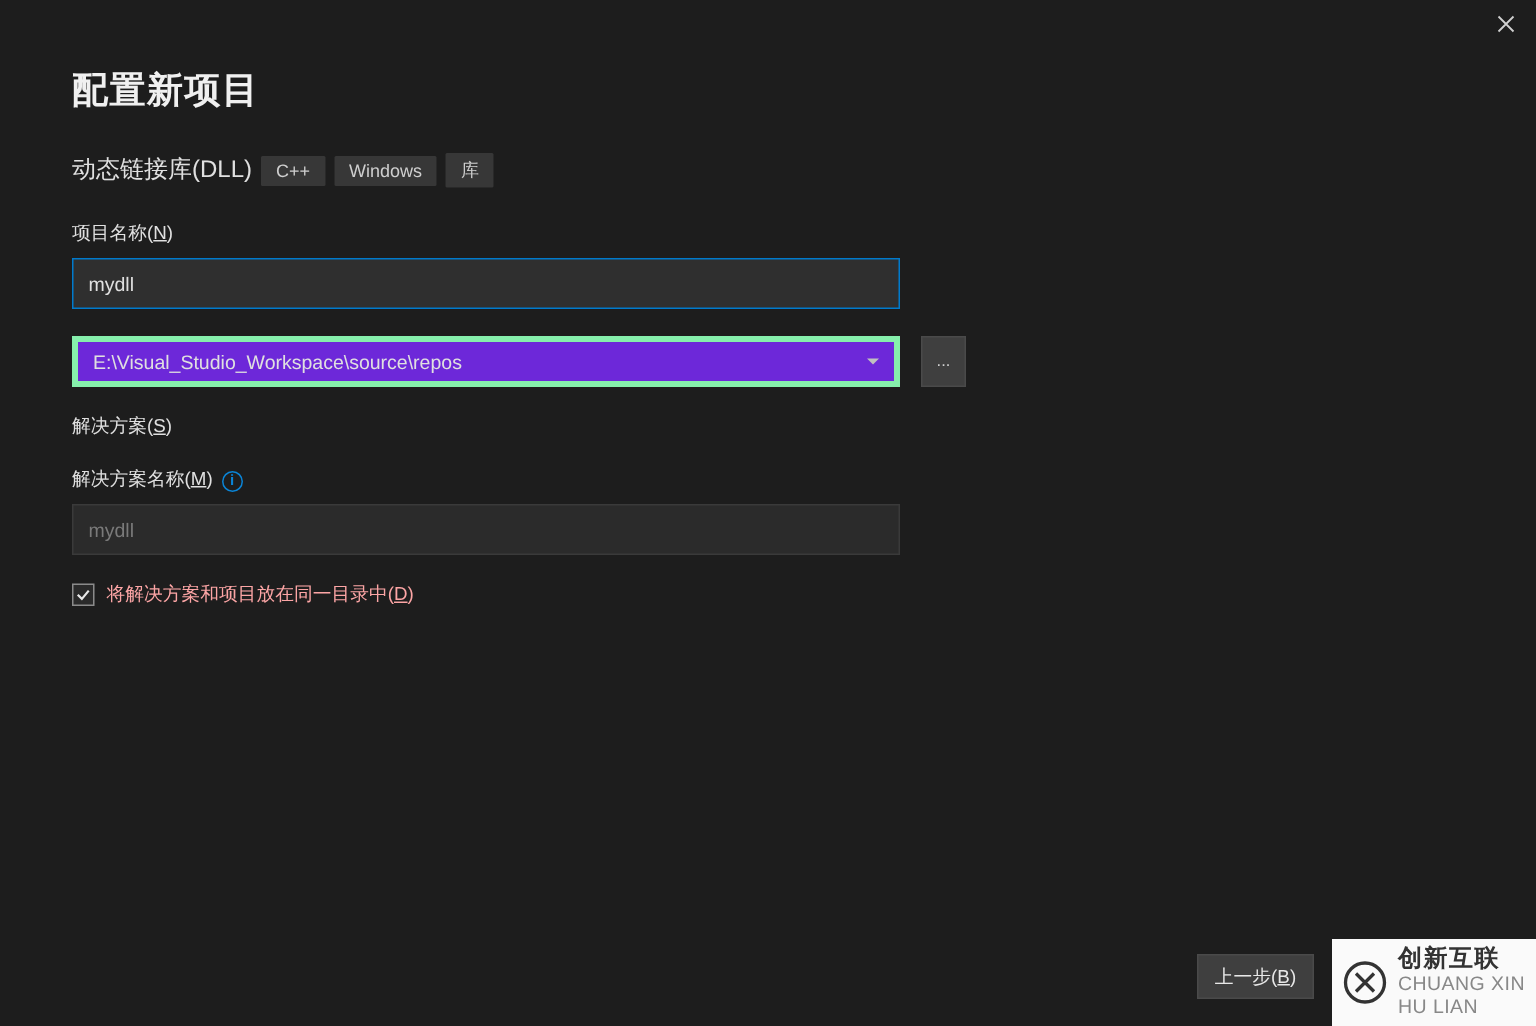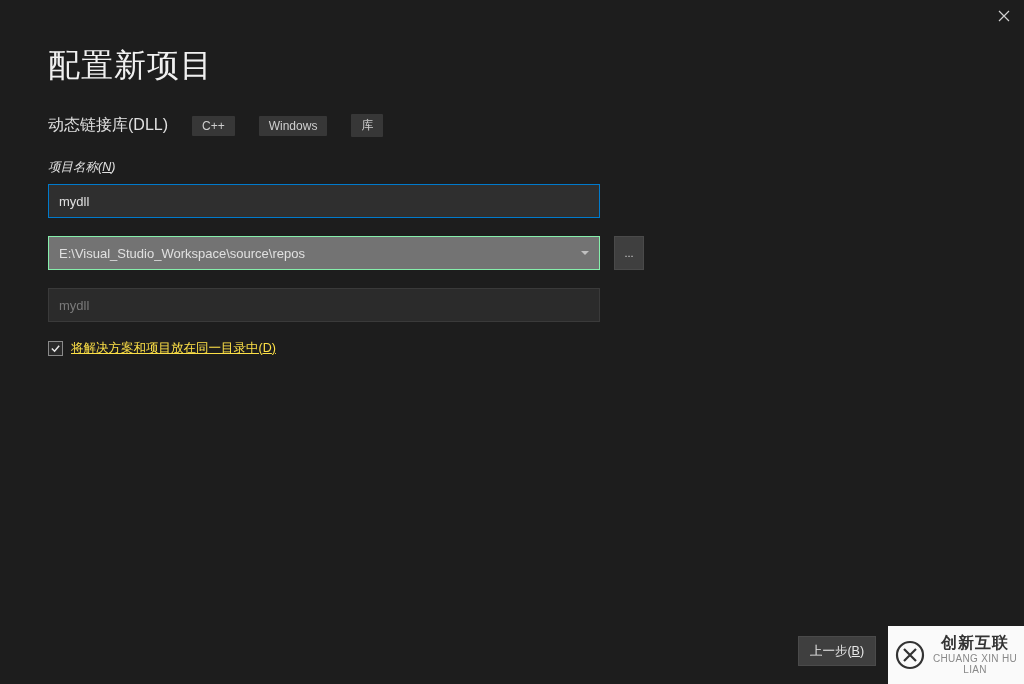--- a/index.html
+++ b/index.html
@@ -18,30 +18,30 @@
     width: 20px; height: 20px;
     display: flex; align-items: center; justify-content: center;
     color: #d0d0d0;
     cursor: pointer;
   }
   .close-btn svg { width: 12px; height: 12px; }
   .content {
     padding: 44px 48px 0 48px;
   }
   .title {
-    font-size: 32px;
-    font-weight: 400;
+    font-size: 24px;
+    font-weight: 700;
     color: #f0f0f0;
     margin-bottom: 26px;
     letter-spacing: 1px;
   }
   .subtitle-row {
     display: flex;
     align-items: center;
-    gap: 24px;
+    gap: 6px;
     margin-bottom: 22px;
   }
   .subtitle {
     font-size: 16px;
     color: #e0e0e0;
   }
   .tag {
     background: #373737;
     color: #cfcfcf;
     font-size: 12px;
@@ -49,39 +49,38 @@
     border-radius: 1px;
   }
   .field-block { margin-bottom: 18px; }
   .field-label {
     font-size: 12.5px;
     color: #e0e0e0;
     margin-bottom: 8px;
     display: flex;
     align-items: flex-end;
     gap: 6px;
-    font-style: italic;
   }
   .underline { text-decoration: underline; }
   .info-icon {
     display: inline-flex;
     width: 14px; height: 14px;
     border-radius: 50%;
     border: 1px solid #0a84d6;
     align-items: center; justify-content: center;
     color: #0a84d6;
     font-size: 10px;
     font-weight: bold;
     line-height: 1;
   }
   .input, .select {
     width: 552px;
     height: 34px;
-    background: #737373;
-    border: 1px solid #86efac;
+    background: #6d28d9;
+    border: 4px solid #86efac;
     color: #e0e0e0;
     padding: 0 10px;
     font-size: 13px;
     font-family: inherit;
     outline: none;
   }
   .input.focused {
     border: 1px solid #007acc;
     background: #2f2f2f;
   }
@@ -126,21 +125,21 @@
   }
   .checkbox {
     width: 15px; height: 15px;
     border: 1px solid #8a8a8a;
     background: #2a2a2a;
     display: flex;
     align-items: center; justify-content: center;
     cursor: pointer;
   }
   .checkbox svg { width: 11px; height: 11px; }
-  .checkbox-label { font-size: 12.5px; color: #fde047; text-decoration: underline; }
+  .checkbox-label { font-size: 12.5px; color: #fca5a5; }
   .footer {
     position: absolute;
     bottom: 18px;
     right: 148px;
   }
   .back-btn {
     width: 78px; height: 30px;
     background: #3f3f3f;
     border: 1px solid #4a4a4a;
     color: #e8e8e8;
@@ -153,31 +152,30 @@
   .logo-box {
     position: absolute;
     bottom: 0; right: 0;
     width: 136px; height: 58px;
     background: #fafafa;
     display: flex;
     align-items: center;
     justify-content: center;
     gap: 6px;
     padding: 0 6px;
-    text-align: center;
   }
   .logo-mark {
     width: 32px; height: 32px;
     position: relative;
     flex-shrink: 0;
   }
   .logo-mark svg { width: 32px; height: 32px; }
   .logo-text { display: flex; flex-direction: column; line-height: 1.15; }
   .logo-text .cn { color: #333; font-size: 16px; font-weight: 600; letter-spacing: 1px;}
-  .logo-text .en { color: #888; font-size: 10px; letter-spacing: 0.3px; }
+  .logo-text .en { color: #888; font-size: 13px; letter-spacing: 0.3px; }
 </style>
 </head>
 <body>
 
 <div class="close-btn">
   <svg viewBox="0 0 12 12">
       <path d="M1 1 L11 11 M11 1 L1 11" stroke="#d0d0d0" stroke-width="1.2" fill="none"></path>
     </svg>
 </div>
 
@@ -204,23 +202,30 @@
         <span>E:\Visual_Studio_Workspace\source\repos</span>
         <span class="chevron"></span>
       </div>
       <div class="browse-btn">
         <span>...</span>
       </div>
     </div>
   </div>
 
   <div class="field-block">
-  </div>
-
-  <div class="field-block">
+    <div class="field-label">
+      <span><span>解决方案(</span><span class="underline">S</span><span>)</span></span>
+    </div>
+  </div>
+
+  <div class="field-block">
+    <div class="field-label">
+      <span><span>解决方案名称(</span><span class="underline">M</span><span>)</span></span>
+      <span class="info-icon">i</span>
+    </div>
     <input class="input disabled" type="text" disabled="" value="mydll" style="">
   </div>
 
   <div class="checkbox-row">
     <div class="checkbox">
       <svg viewBox="0 0 12 12">
           <path d="M2 6 L5 9 L10 3" stroke="#e8e8e8" stroke-width="1.6" fill="none"></path>
         </svg>
     </div>
     <div class="checkbox-label">

